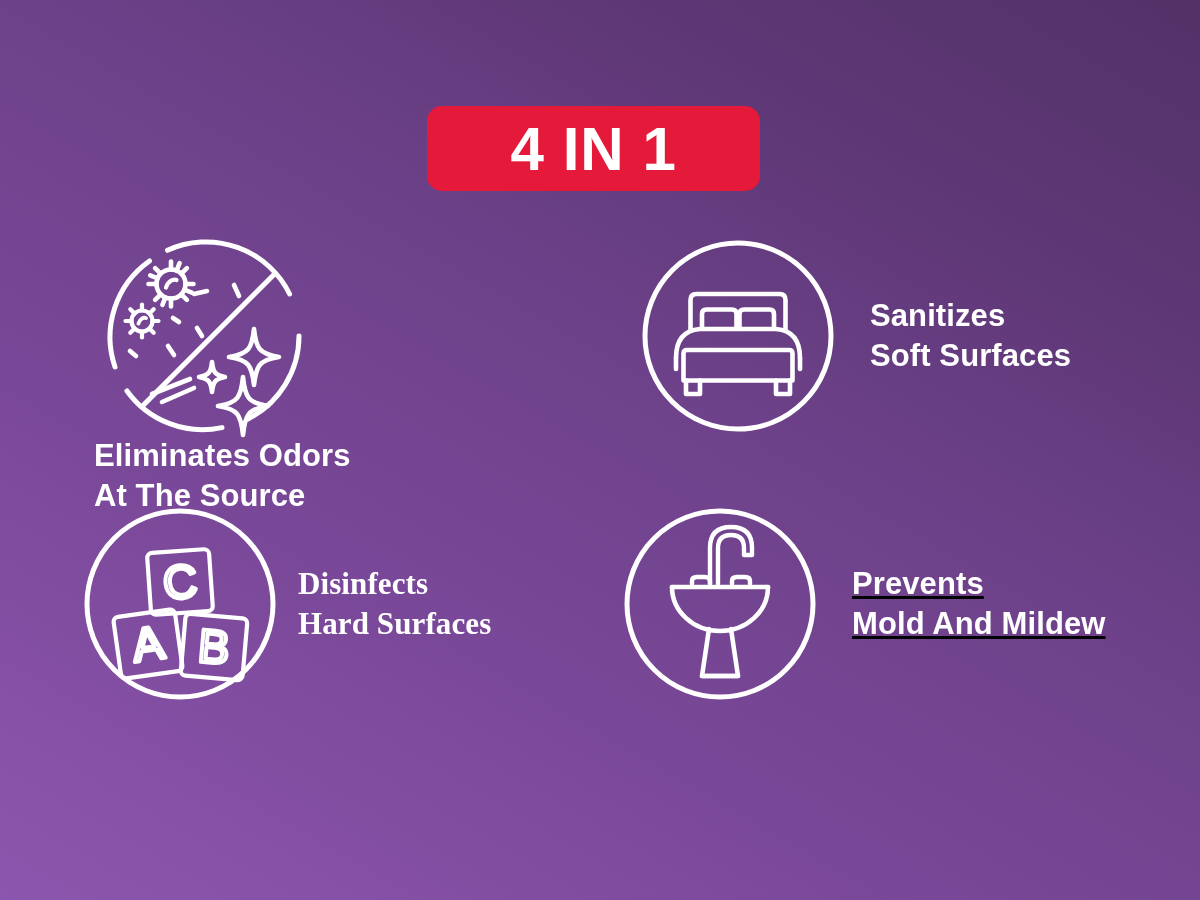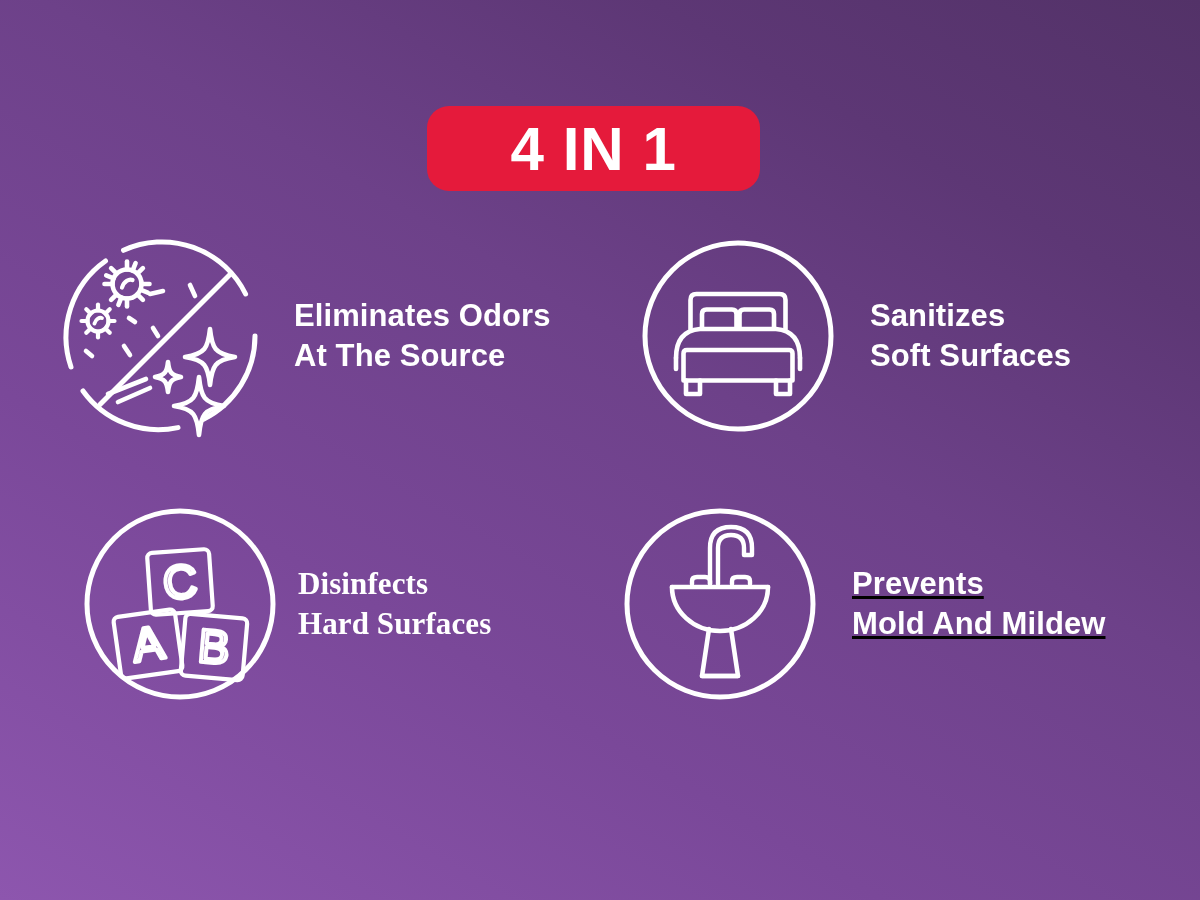--- a/index.html
+++ b/index.html
@@ -20,21 +20,21 @@
   }
 
   
   .badge {
     position: absolute;
     left: 427px;
     top: 106px;
     width: 333px;
     height: 85px;
     background: #e51a3b;
-    border-radius: 22px;
+    border-radius: 15px;
     display: flex;
     align-items: center;
     justify-content: center;
   }
   .badge-text {
     color: #ffffff;
     font-size: 62px;
     font-weight: bold;
     letter-spacing: 1px;
     line-height: 1;
@@ -48,21 +48,21 @@
     left: 0;
     top: 236px;
     width: 1200px;
     height: 520px;
   }
   .feature {
     position: absolute;
     display: flex;
     align-items: center;
   }
-  .feature.f0 { left: 62px;  top: 0px;   }
+  .feature.f0 { left: 62px;  top: 0px; flex-direction: column;   }
   .feature.f1 { left: 638px; top: 0px;   }
   .feature.f2 { left: 80px;  top: 268px; }
   .feature.f3 { left: 620px; top: 268px; text-decoration: underline; }
 
   .icon-wrap {
     width: 200px;
     height: 200px;
     flex: 0 0 200px;
     position: relative;
   }

